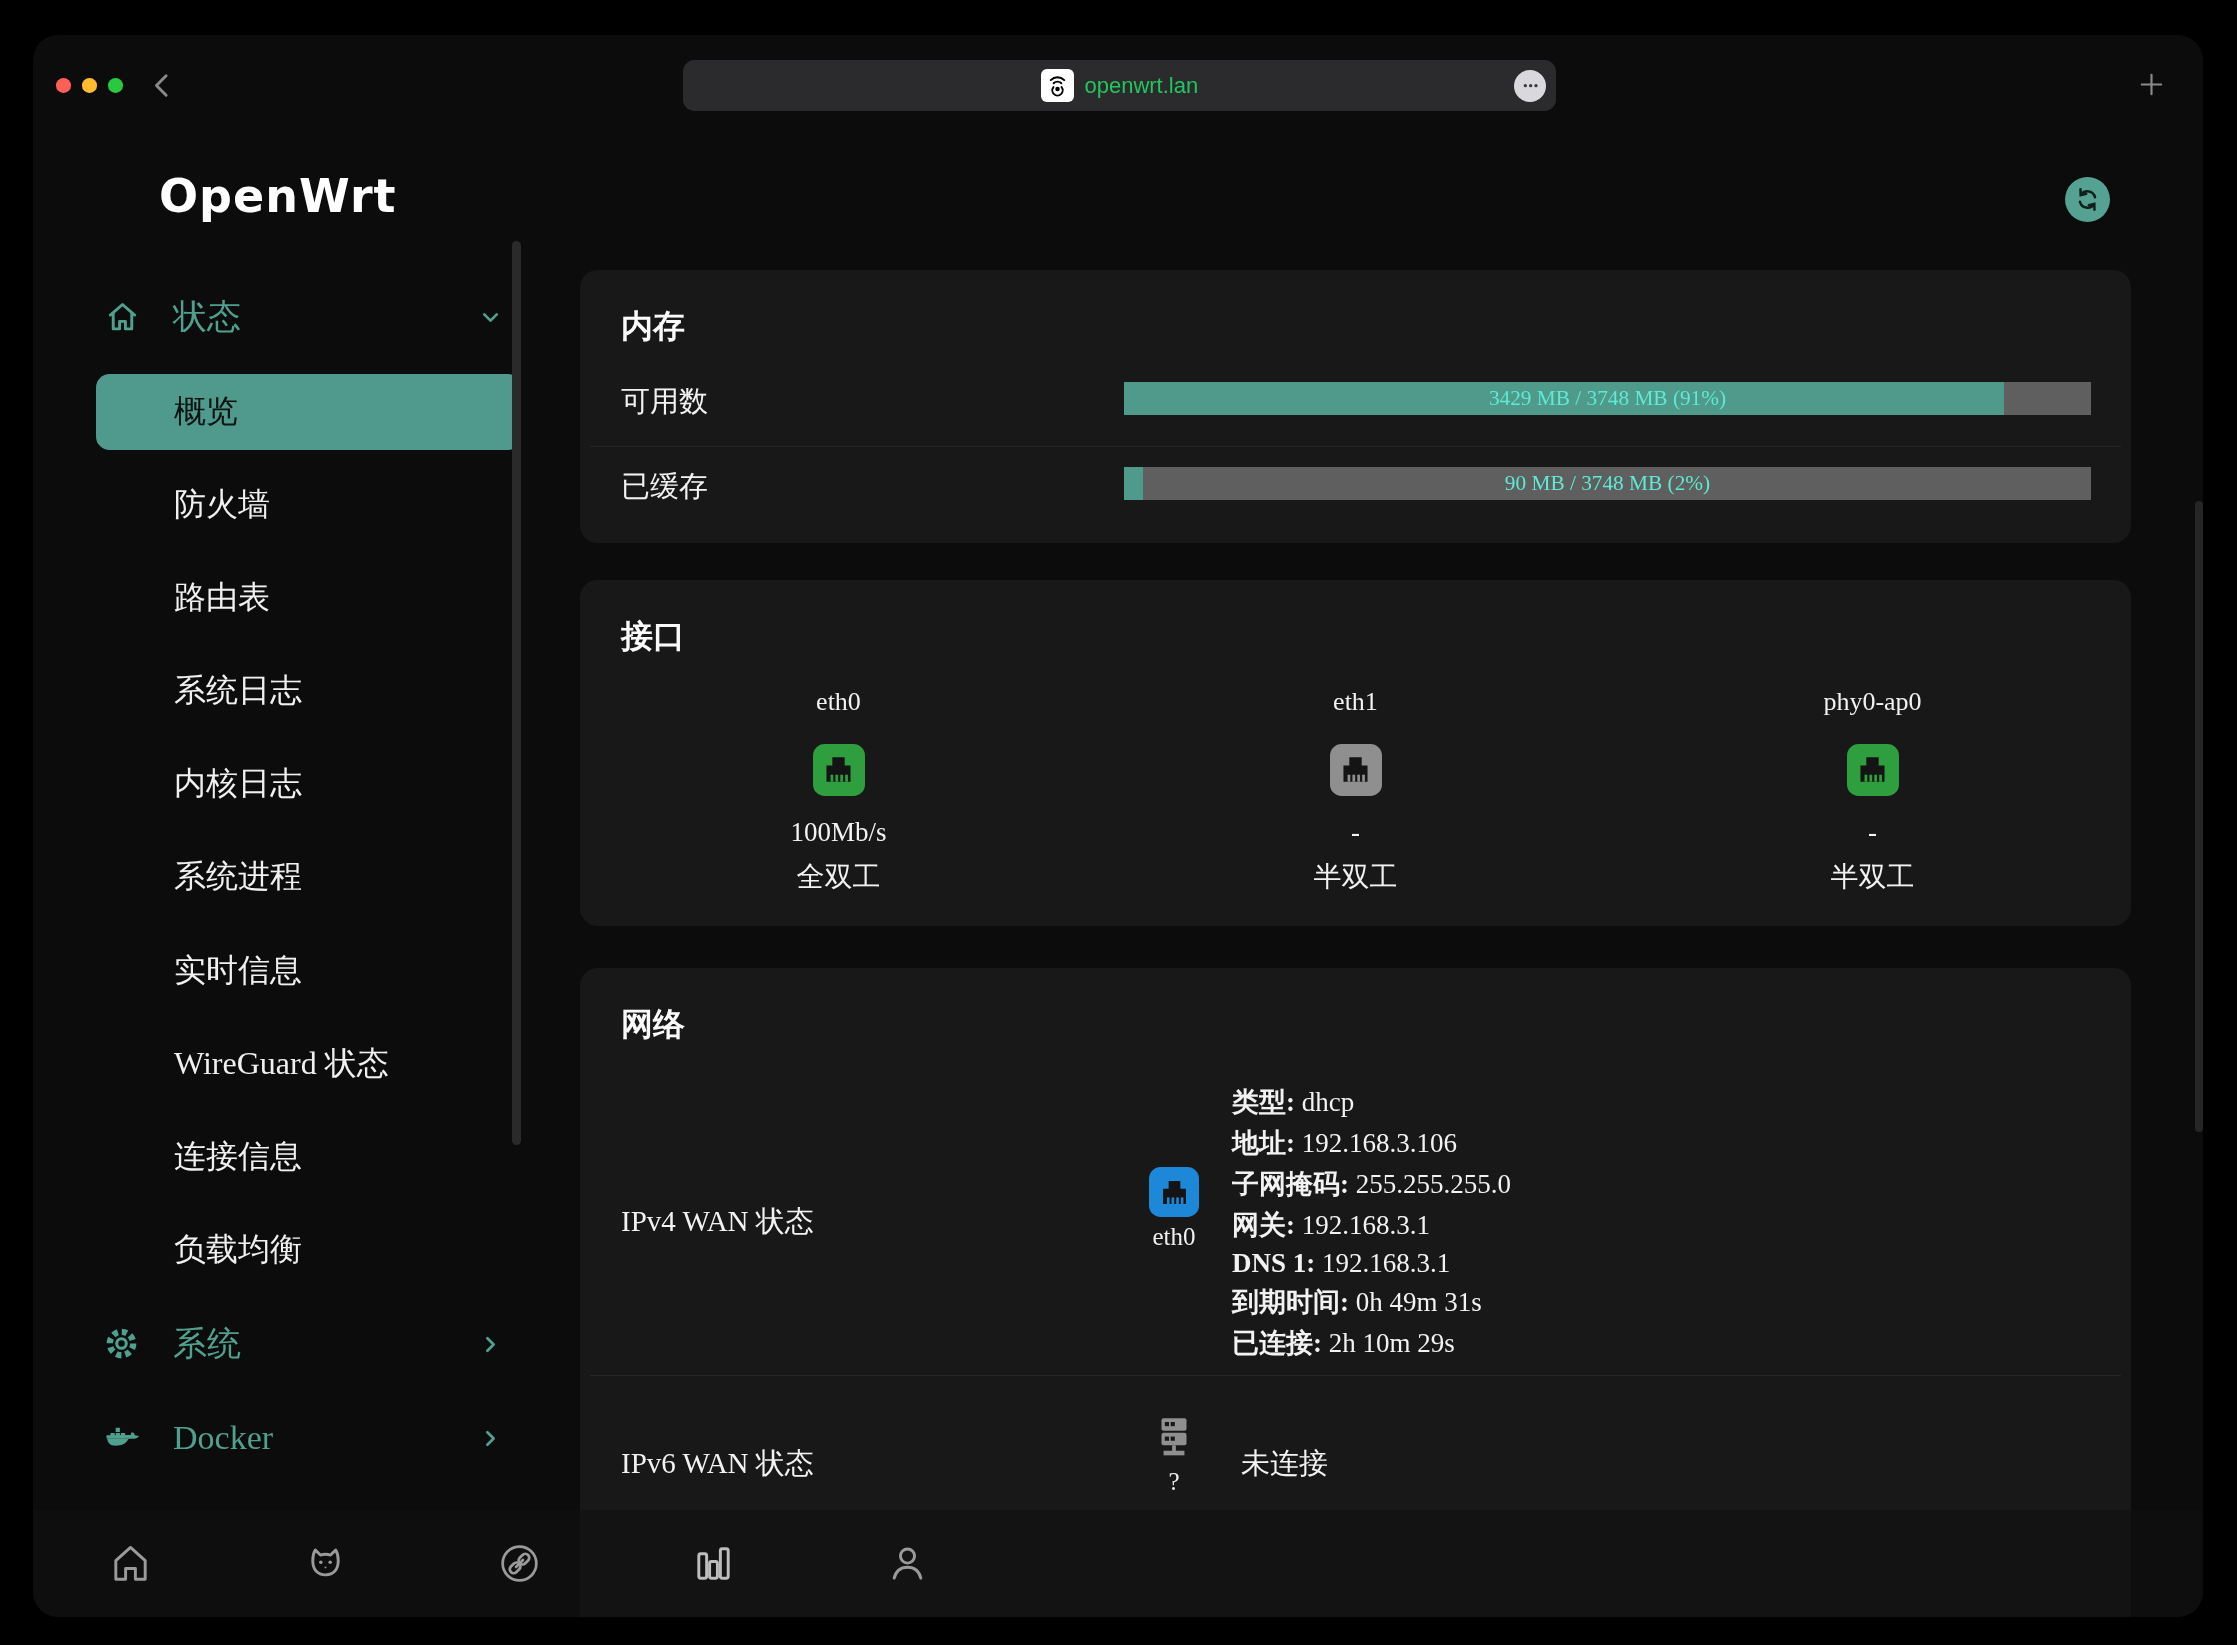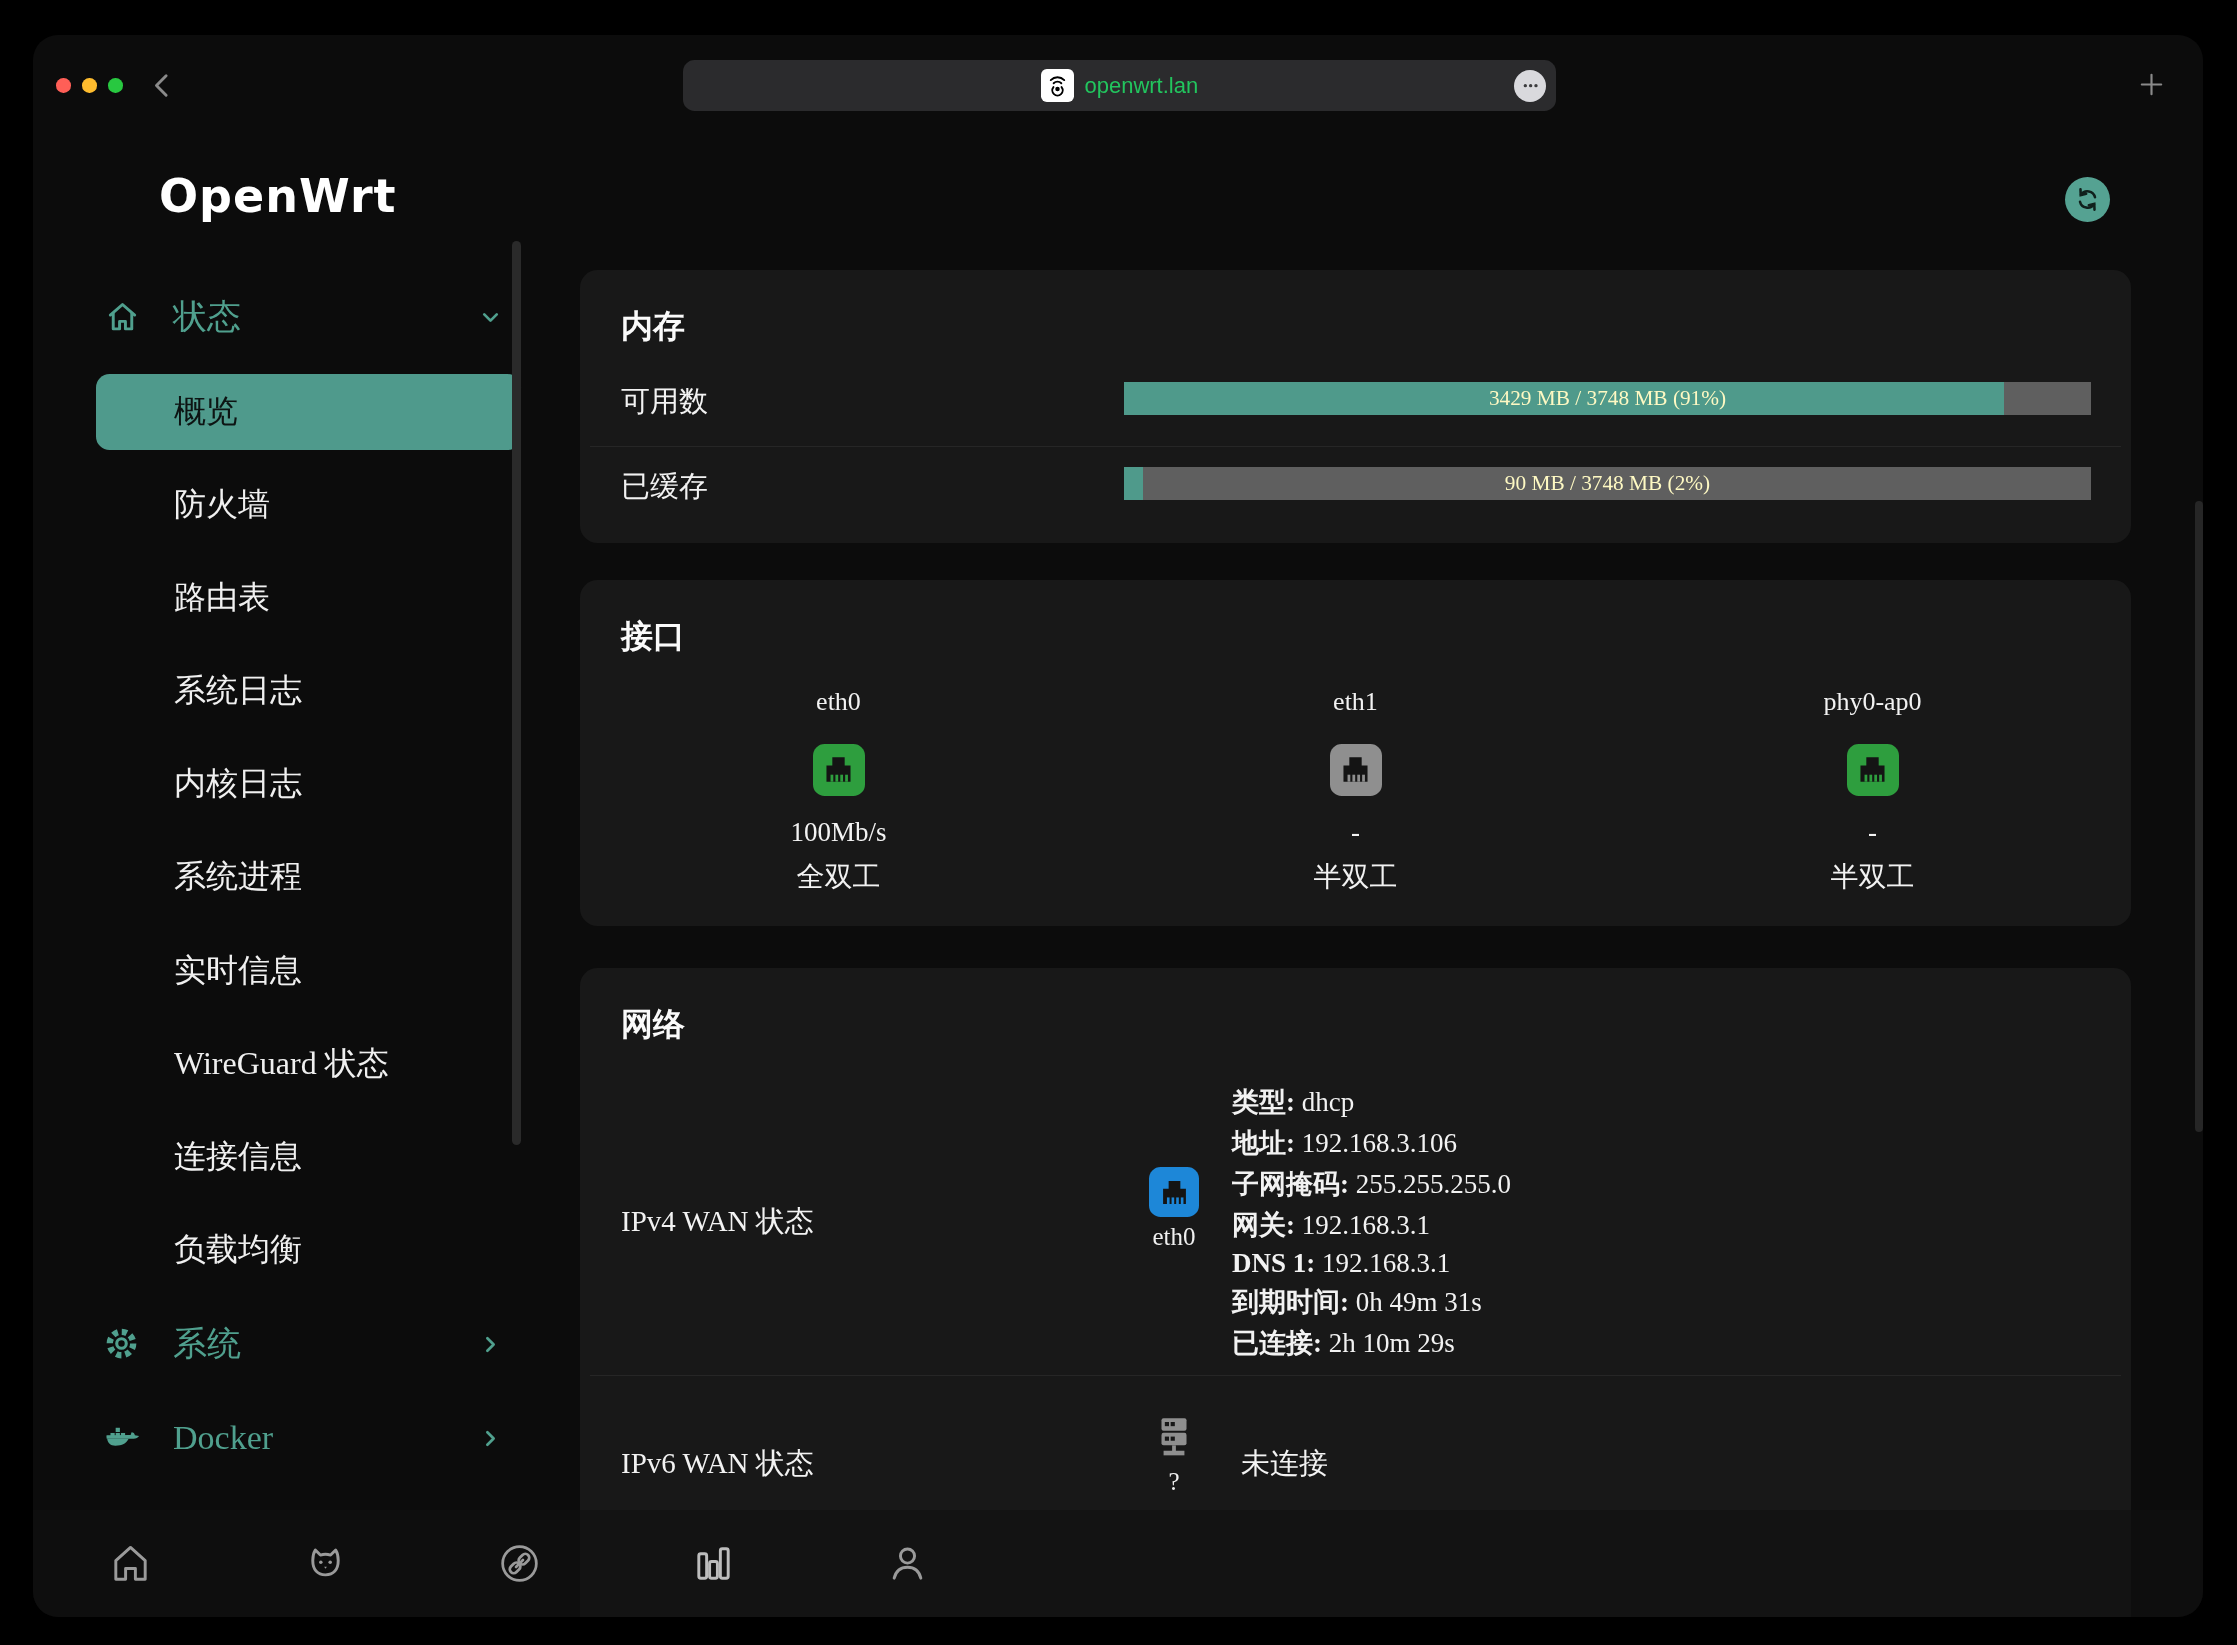--- a/index.html
+++ b/index.html
@@ -35,21 +35,21 @@
   .nav-item.selected{background:#4f9a8c;color:#0d1413;}
   .side-scroll{position:absolute;left:479px;top:206px;width:8.7px;height:904px;background:#2a2a2a;border-radius:4.9px;}
   
   .card{position:absolute;left:547px;width:1551px;background:#181818;border-radius:17.5px;}
   .card-title{position:absolute;left:41px;top:35px;font-size:32px;font-weight:bold;color:#fafafa;}
   
   .mem-label{position:absolute;left:41px;font-size:29px;}
   .bar{position:absolute;left:544px;width:967px;height:33px;background:#5f5f5f;overflow:hidden;}
   .bar .fill{position:absolute;left:0;top:0;bottom:0;background:#4f9a8b;}
   .bar .bartext{position:absolute;left:0;right:0;top:0;bottom:0;display:flex;align-items:center;
-                justify-content:center;font-size:21.3px;color:#fef9c3;}
+                justify-content:center;font-size:21.3px;color:#5eead4;}
   .mem-divider{position:absolute;left:9.7px;right:9.7px;top:176px;border-top:1px solid #262626;}
   
   .if-cols{position:absolute;left:0;right:0;top:107px;display:flex;}
   .if-col{flex:1;display:flex;flex-direction:column;align-items:center;}
   .if-name{font-size:26px;height:43px;}
   .rj45{width:52px;height:52px;border-radius:11.6px;margin-top:13.6px;display:flex;align-items:center;justify-content:center;}
   .rj45.up{background:#2e9e3e;} .rj45.down{background:#8f8f8f;} .rj45.blue{background:#1d87d8;}
   .if-speed{font-size:27px;margin-top:21.3px;height:39px;}
   .if-duplex{font-size:28px;margin-top:1.9px;}
   

